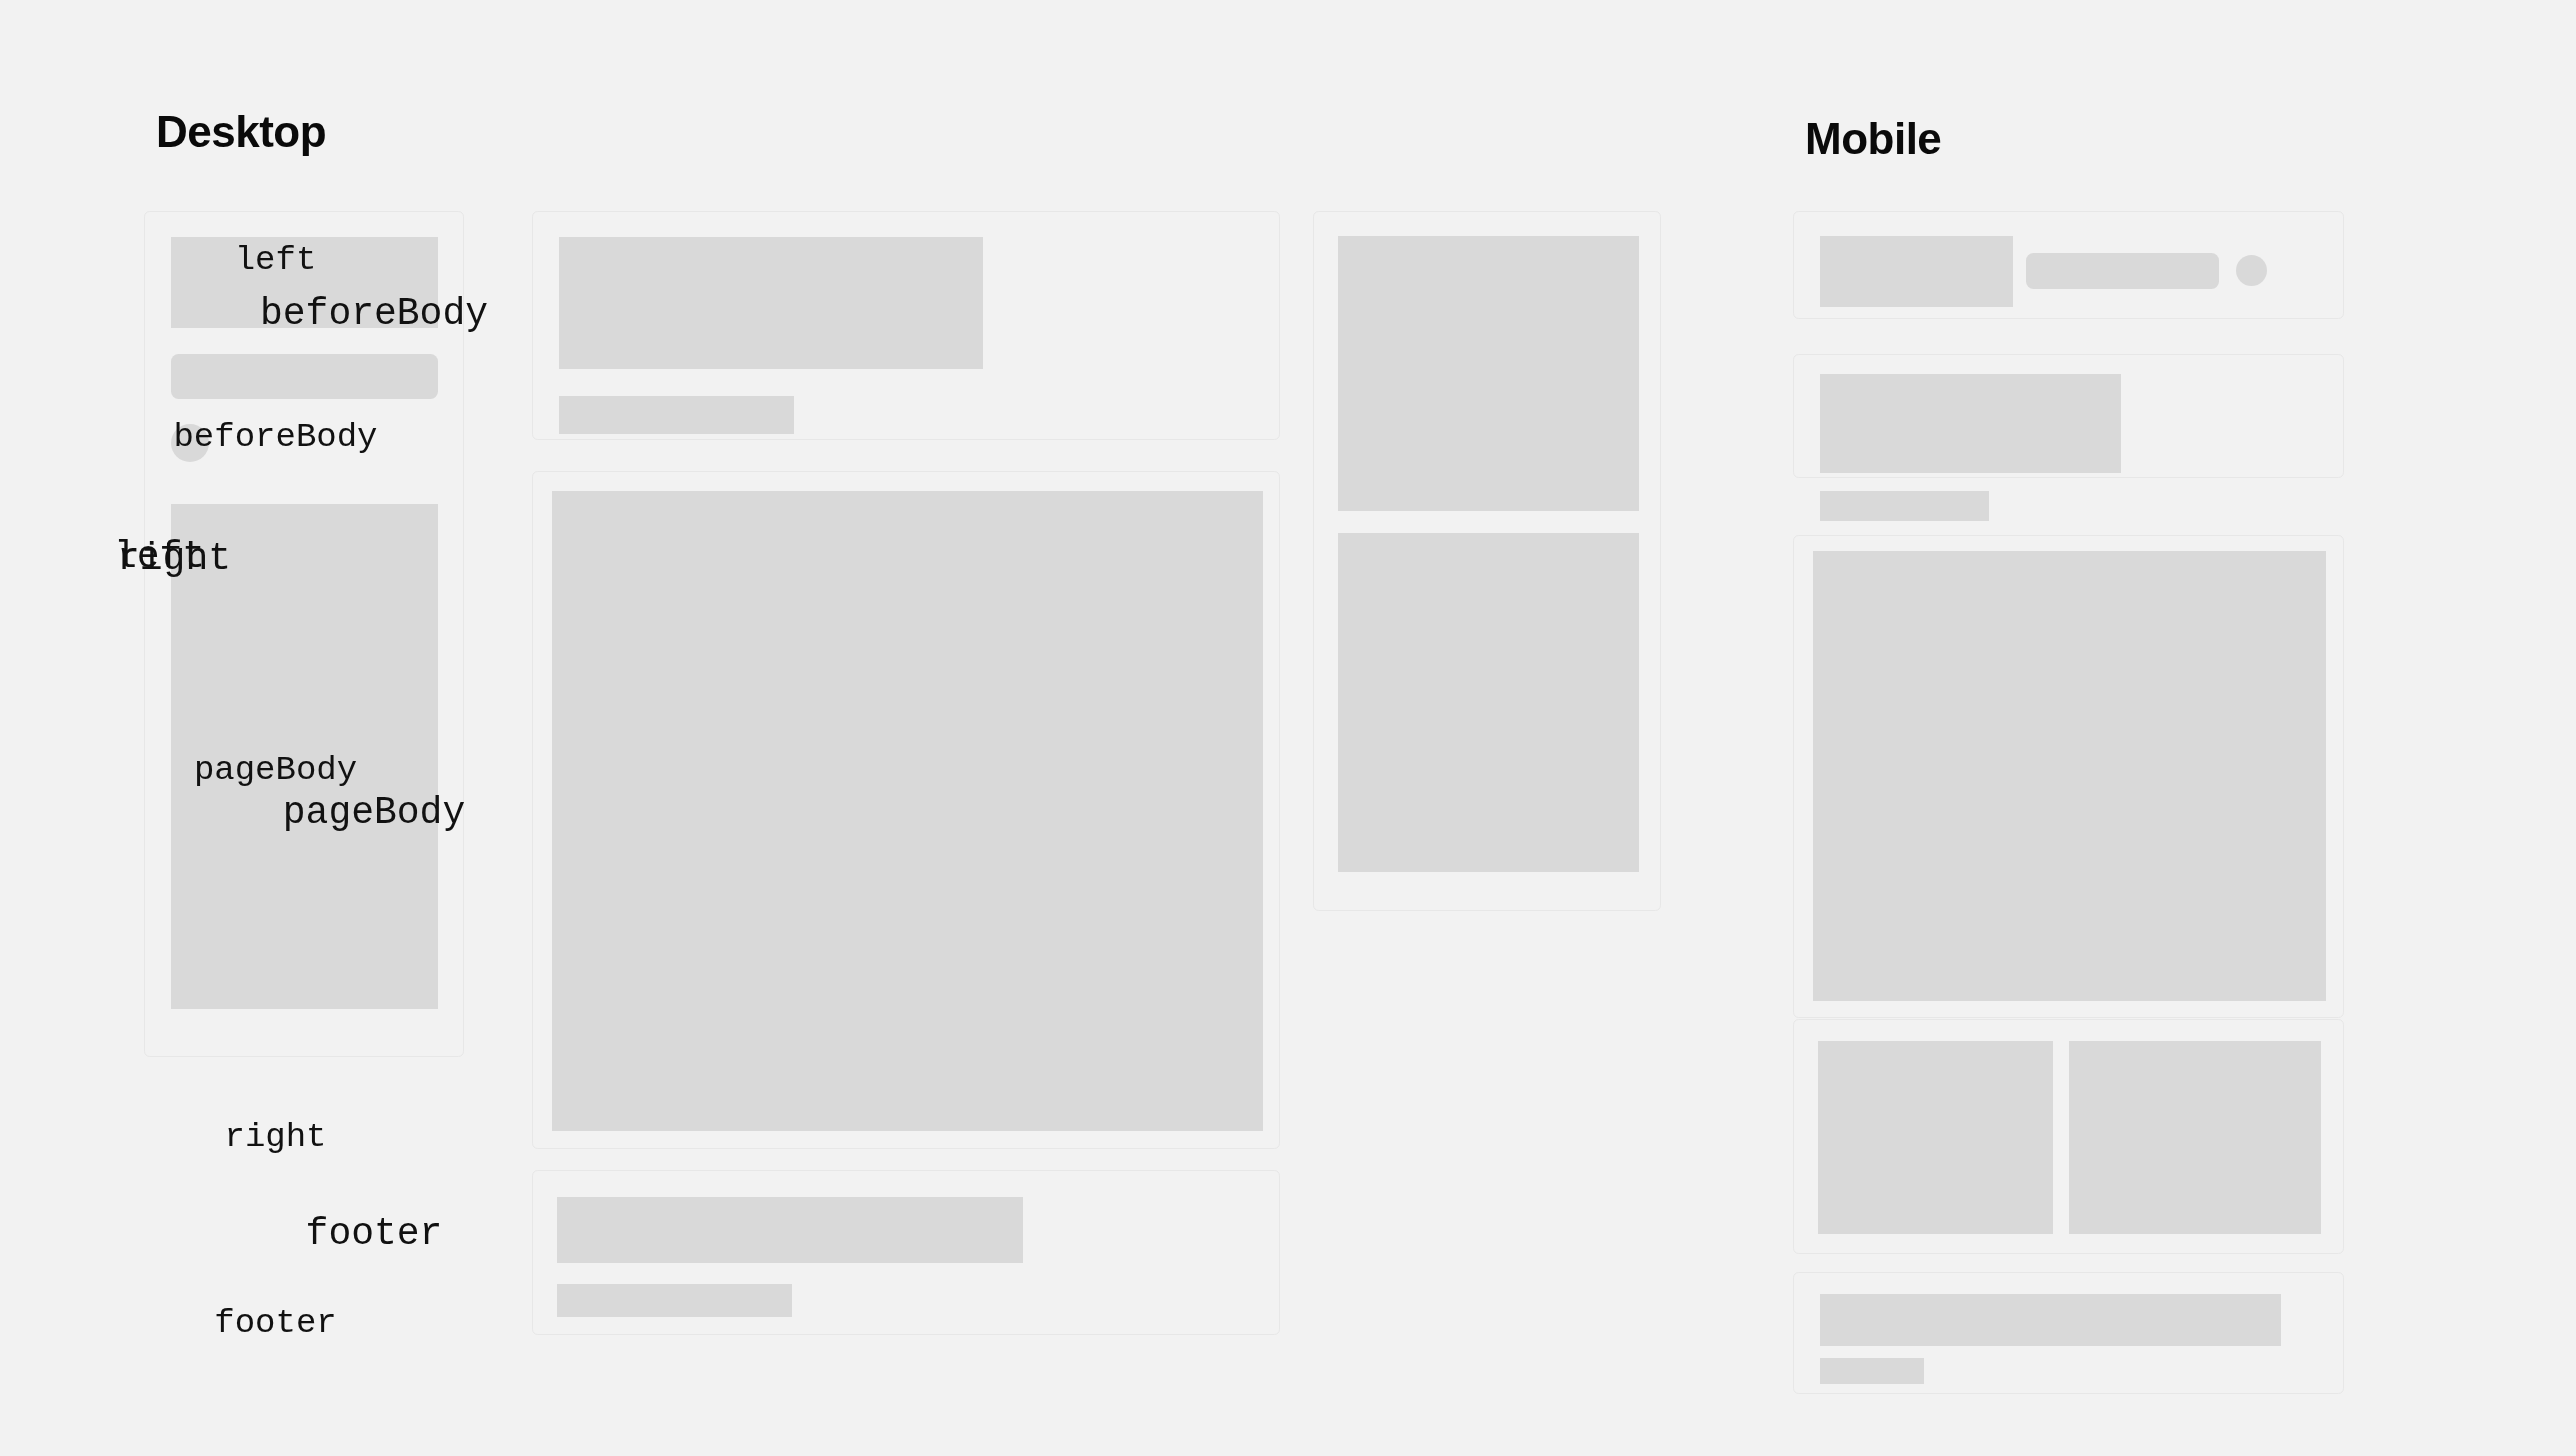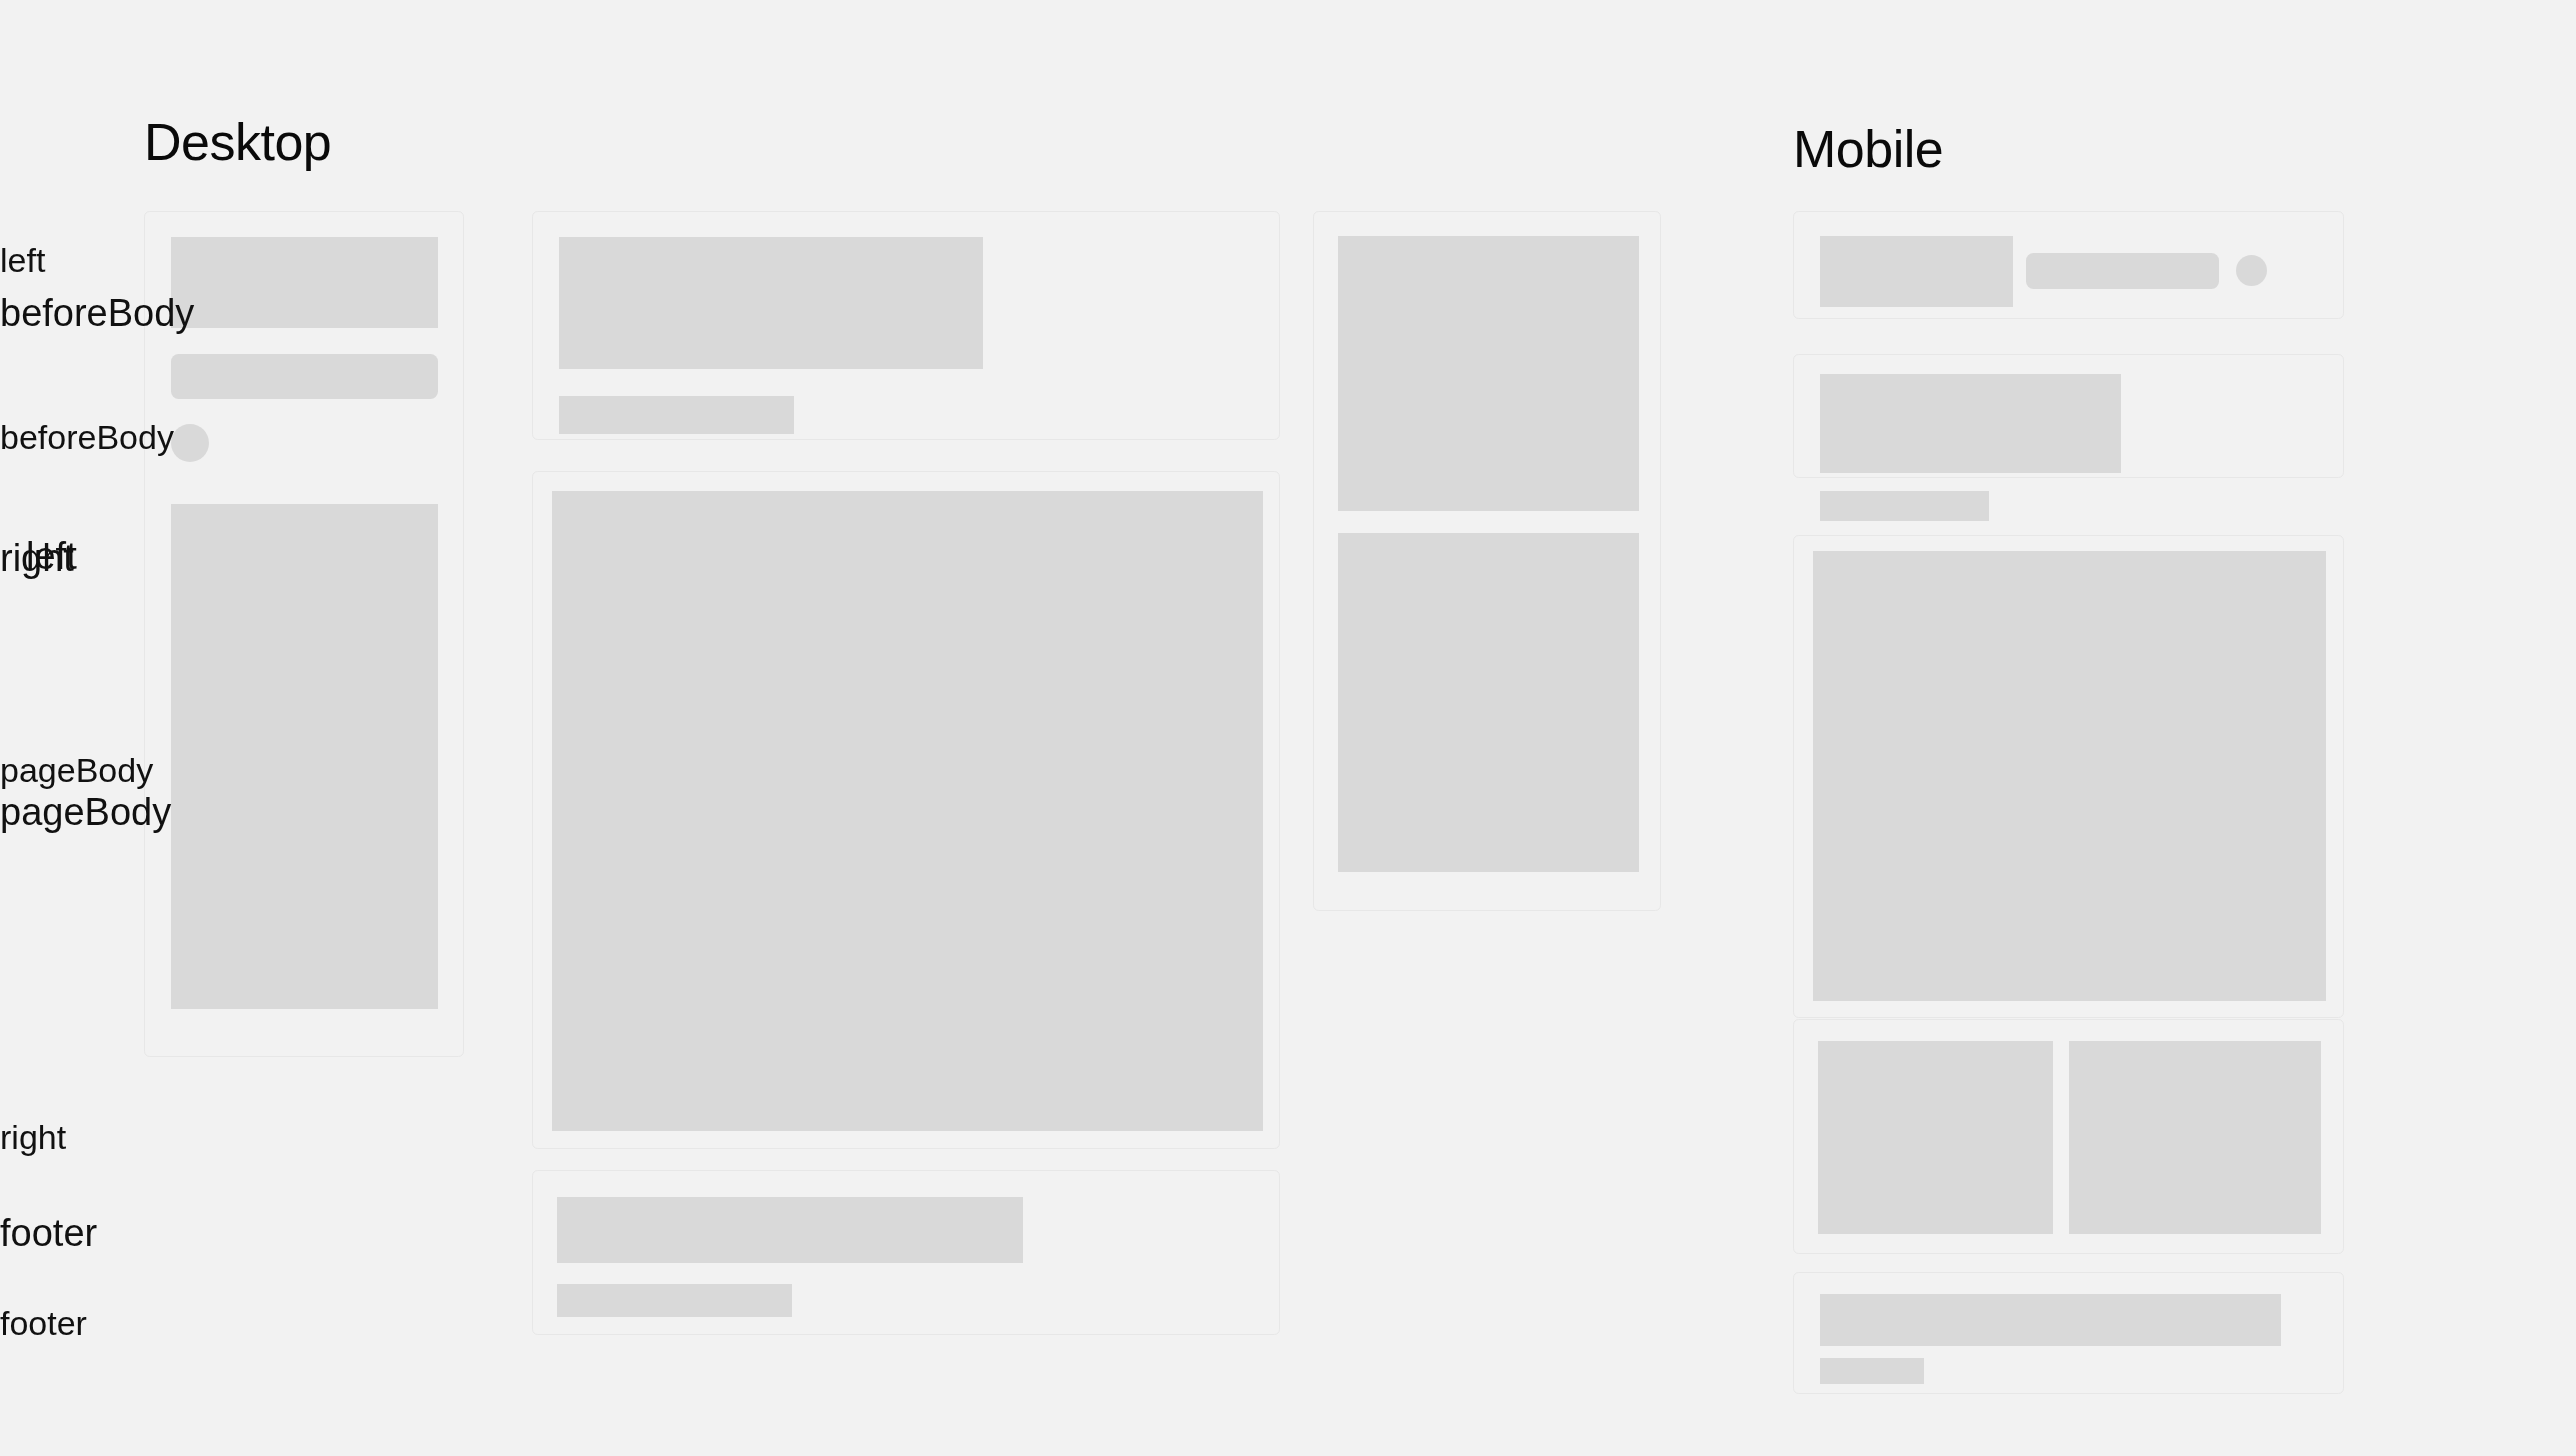--- a/index.html
+++ b/index.html
@@ -11,26 +11,27 @@
     height: 1456px;
     background: #f2f2f2;
     font-family: "Liberation Sans", sans-serif;
     overflow: hidden;
     position: relative;
   }
 
   
   .section-title {
     position: absolute;
-    font-size: 52px;
-    font-weight: normal;
+    font-size: 44px;
+    font-weight: bold;
     color: #0a0a0a;
     letter-spacing: -0.5px;
     line-height: 1;
     white-space: nowrap;
+    margin-left: 12px;
   }
   #desktop-title { left: 144px; top: 81px; }
   #mobile-title  { left: 1793px; top: 88px; }
 
   
   .panel {
     position: absolute;
     background: #f2f2f2;
     border: 1.9px solid #e7e7e7;
     border-radius: 5.6px;
@@ -42,23 +43,24 @@
     position: absolute;
     background: #d9d9d9;
     box-sizing: border-box;
   }
   .blk.rounded { border-radius: 7.5px; }
   .blk.circle  { border-radius: 50%; }
 
   
   .slot-label {
     position: absolute;
-    font-family: Liberation Sans, sans-serif;
+    font-family: Liberation Mono, monospace;
     color: #111111;
     white-space: nowrap;
+    text-align: center;
     pointer-events: none;
     z-index: 5;
   }
 
   
   #desktop-left-panel { left: 144px; top: 211px; width: 320px; height: 846px; }
   #d-left-block-1   { left: 26px;  top: 24.5px;  width: 267px; height: 91px; }
   #d-left-block-2   { left: 26px;  top: 142px; width: 267px; height: 45px; }
   #d-left-circle    { left: 26px;  top: 212px; width: 38px;  height: 38px; }
   #d-left-block-3   { left: 26px;  top: 292px; width: 267px; height: 505px; }

